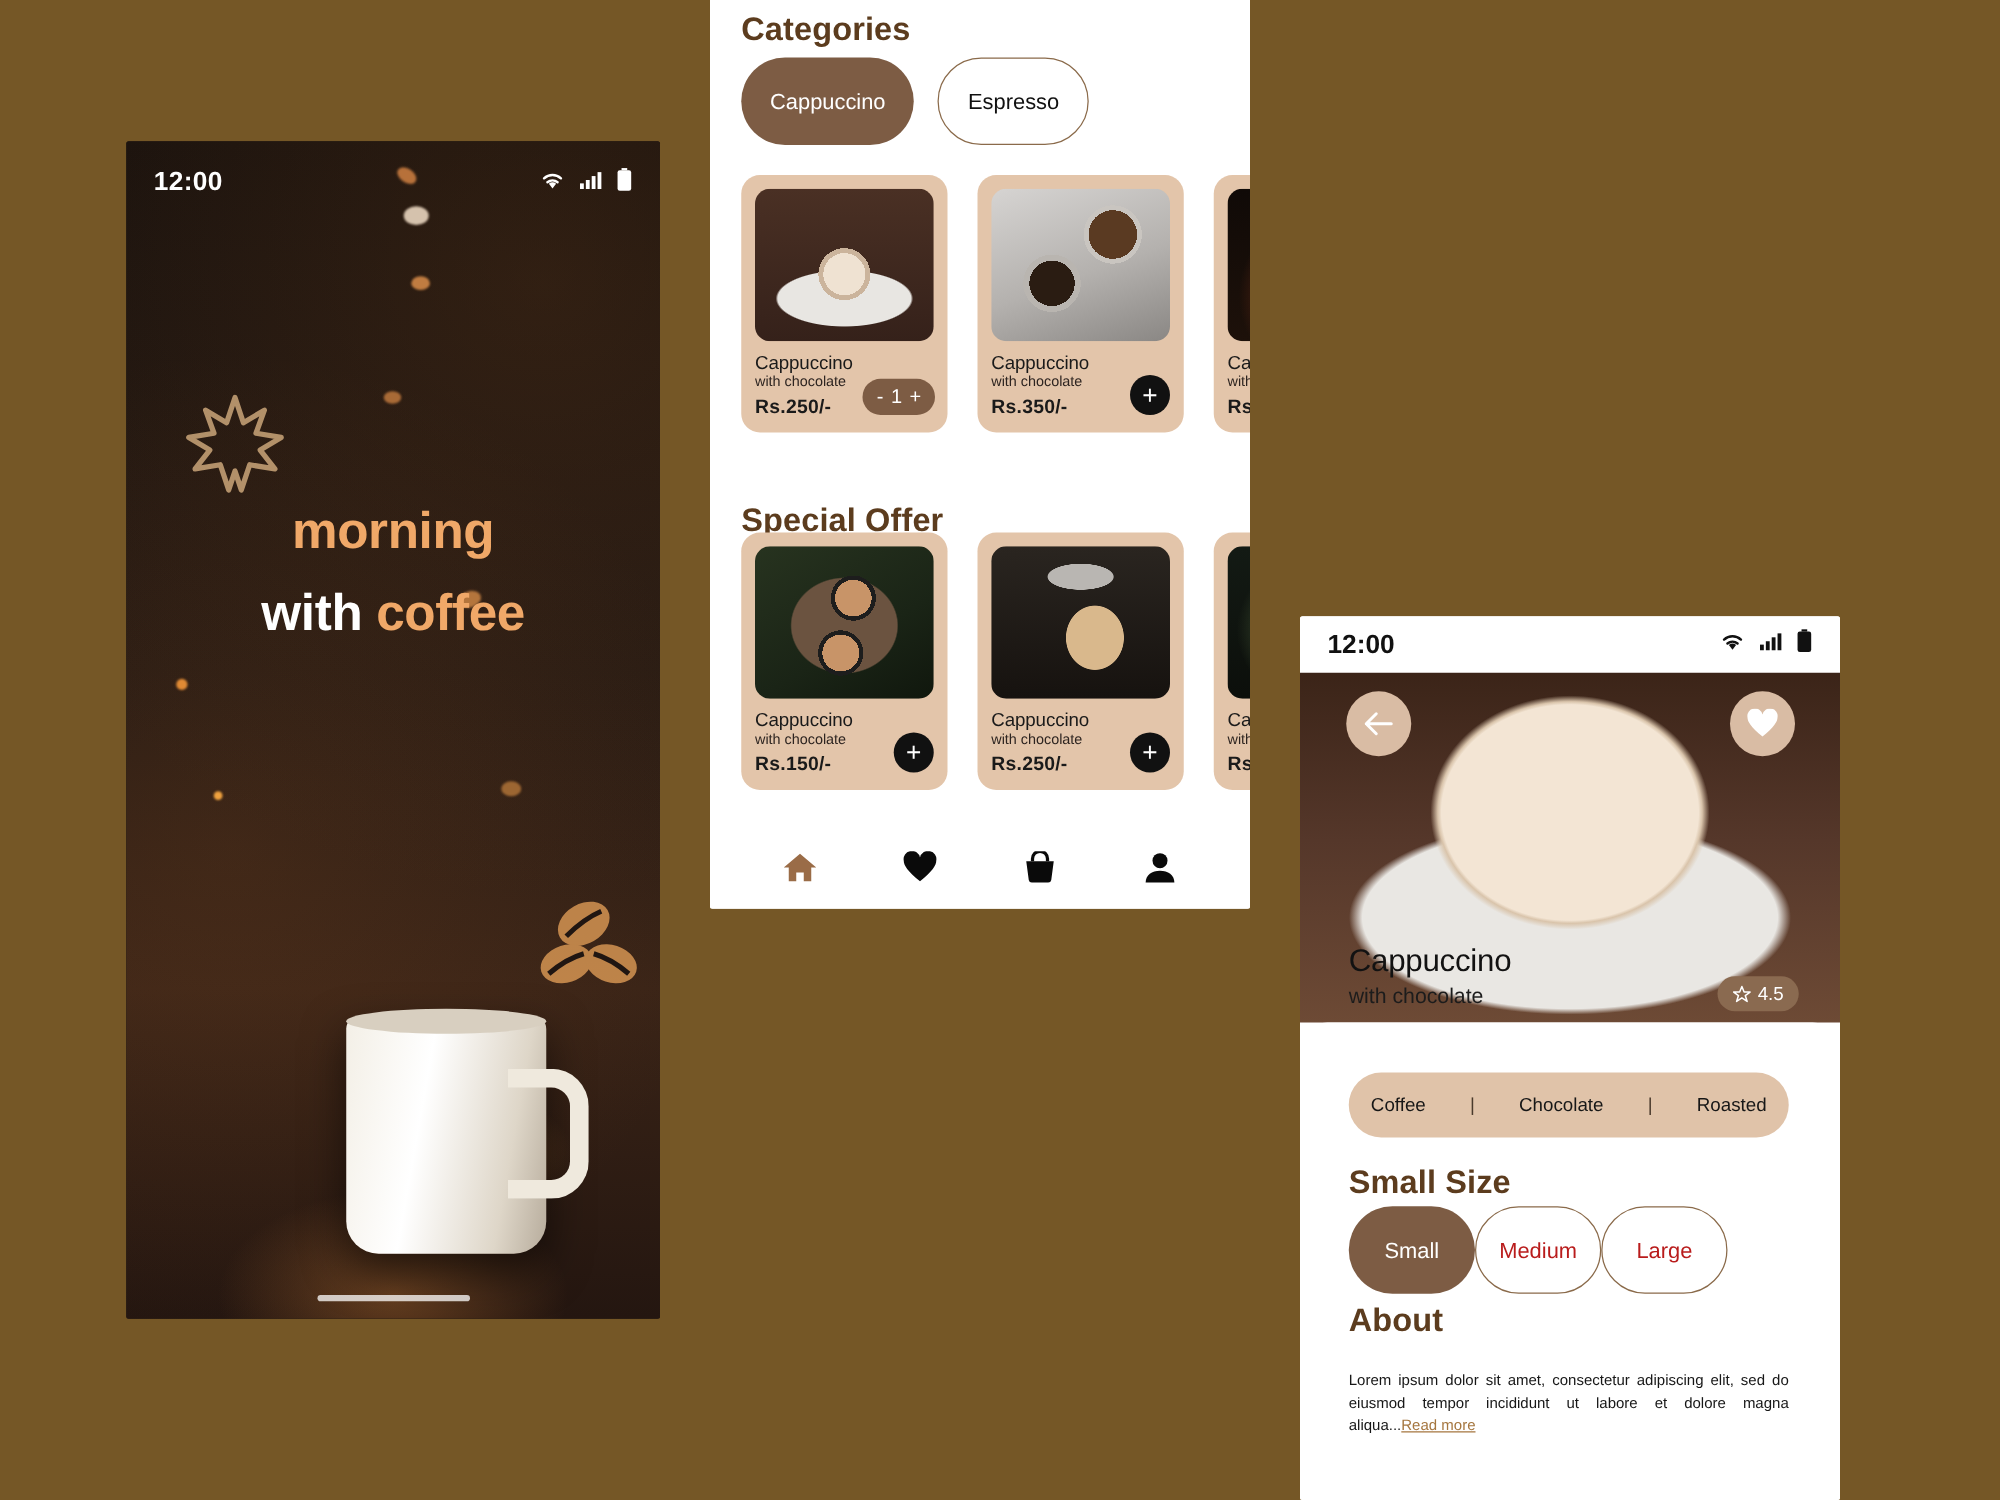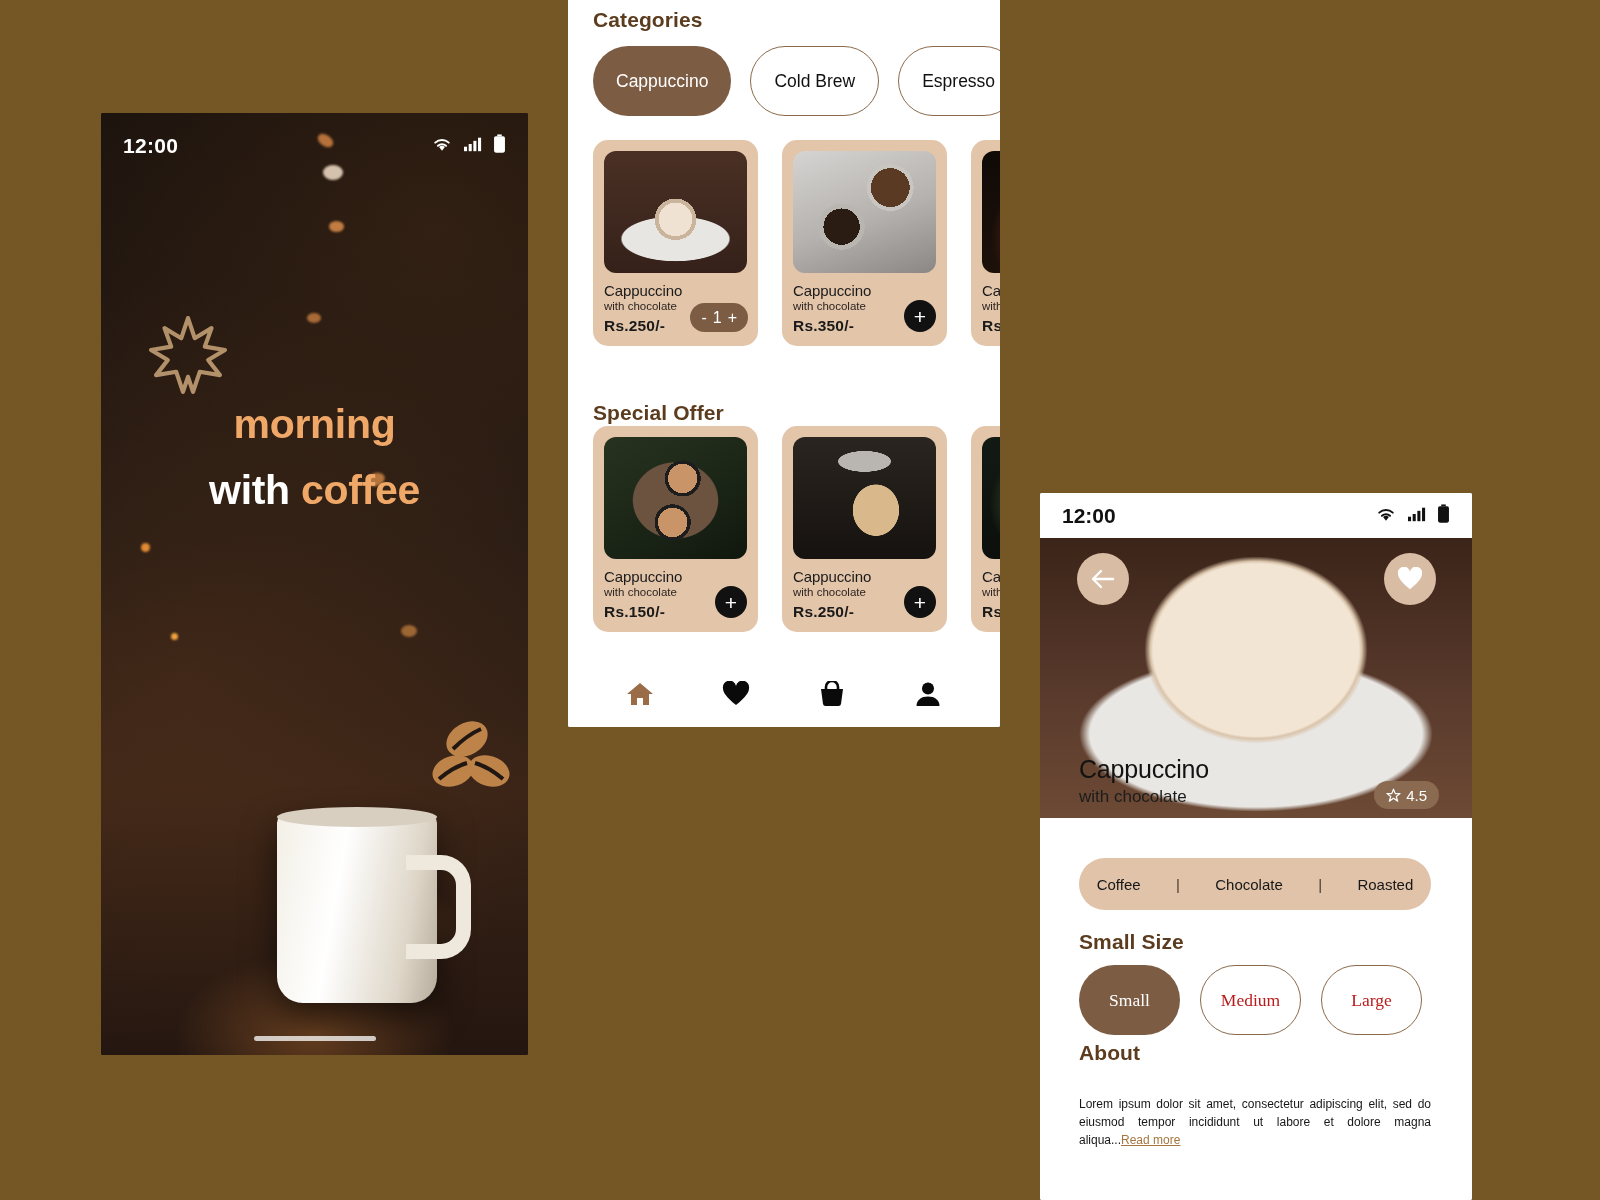--- a/index.html
+++ b/index.html
@@ -66,21 +66,21 @@
     position:absolute;left:50%;transform:translateX(-50%);bottom:14px;
     width:122px;height:5px;border-radius:3px;background:rgba(255,255,255,.75);
   }
 
   
   #home{
     left:568px;top:-12px;width:432px;height:739px;
     background:#ffffff;border-radius:2px;
   }
   .sec-title{
-    color:#5c3c1e;font-size:21px;font-weight:bold;letter-spacing:.1px;
+    color:#5c3c1e;font-size:26px;font-weight:bold;letter-spacing:.1px;
     margin:0;
   }
   #home .cats-title{position:absolute;left:25px;top:20px;}
   .pills{position:absolute;left:25px;top:58px;display:flex;gap:19px;}
   .pill{
     height:70px;border-radius:36px;display:flex;align-items:center;justify-content:center;
     padding:0 23px;font-size:17.5px;box-sizing:border-box;cursor:pointer;white-space:nowrap;
   }
   .pill.sel{background:#7d5c44;color:#fff;}
   .pill.out{background:#fff;color:#111;border:1.6px solid #8a6a4a;}
@@ -172,21 +172,21 @@
     position:absolute;left:0;right:0;top:325px;bottom:0;background:#fff;
     border-radius:22px 22px 0 0;
   }
   .tagbar{
     position:absolute;left:39px;top:365px;width:352px;height:52px;border-radius:26px;
     background:#e0c3a9;display:flex;align-items:center;justify-content:space-around;
     font-size:15px;color:#171717;z-index:2;
   }
   .tagbar .sep{color:#4a3a2c;}
   .d-sizetitle{position:absolute;left:39px;top:437px;z-index:2;}
-  .sizes{position:absolute;left:39px;top:472px;display:flex;gap:20px;z-index:2;font-family:Liberation Serif, serif;}
+  .sizes{position:absolute;left:39px;top:472px;display:flex;z-index:2;}
   .size{
     width:101px;height:70px;border-radius:36px;display:flex;align-items:center;justify-content:center;
     font-size:17.5px;box-sizing:border-box;cursor:pointer;
   }
   .size.sel{background:#7d5c44;color:#fff;}
   .size.out{background:#fff;color:#b91c1c;border:1.6px solid #8a6a4a;}
   .d-abouttitle{position:absolute;left:39px;top:548px;z-index:2;}
   .abouttext{
     position:absolute;left:39px;top:602px;width:352px;
     font-size:12px;line-height:1.52;color:#171717;text-align:justify;z-index:2;
@@ -266,23 +266,20 @@
 
 <div class="screen" id="home">
 
   <h2 class="sec-title cats-title">Categories</h2>
 
   <div class="pills">
     <div class="pill sel">
         <span>Cappuccino</span>
       </div>
     <div class="pill out">
-        <span>Cold Brew</span>
-      </div>
-    <div class="pill out">
         <span>Espresso</span>
       </div>
   </div>
 
   <div class="cardrow" style="top:152px;">
     <div class="pcard">
       <div class="thumb img-cap1"></div>
       <div class="pname">Cappuccino</div>
       <div class="psub">with chocolate</div>
       <div class="pprice">Rs.250/-</div>

